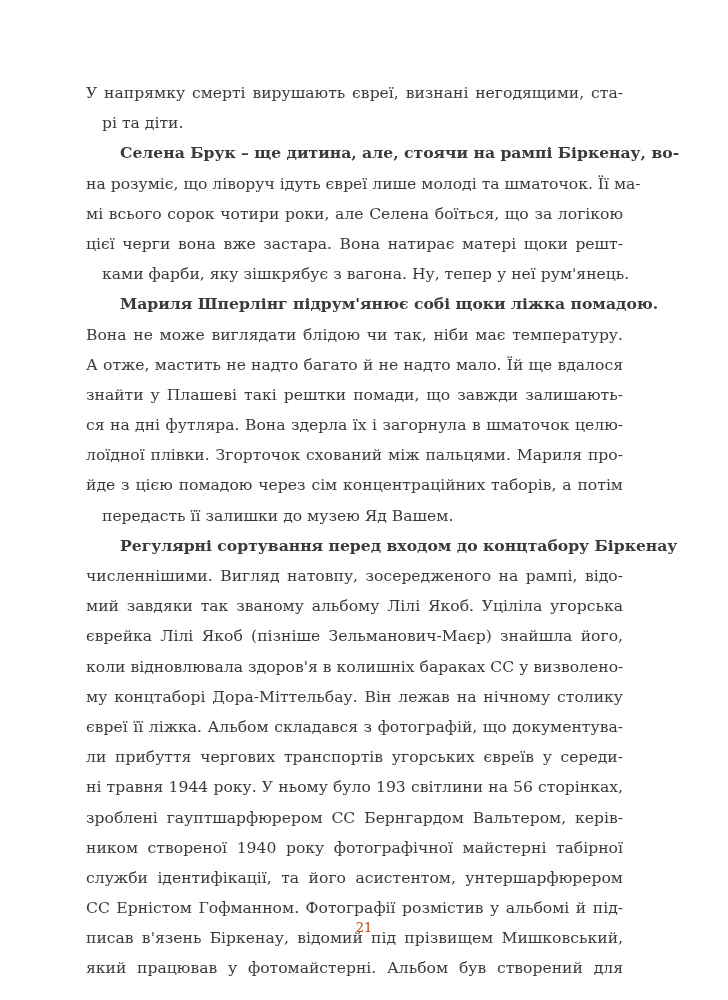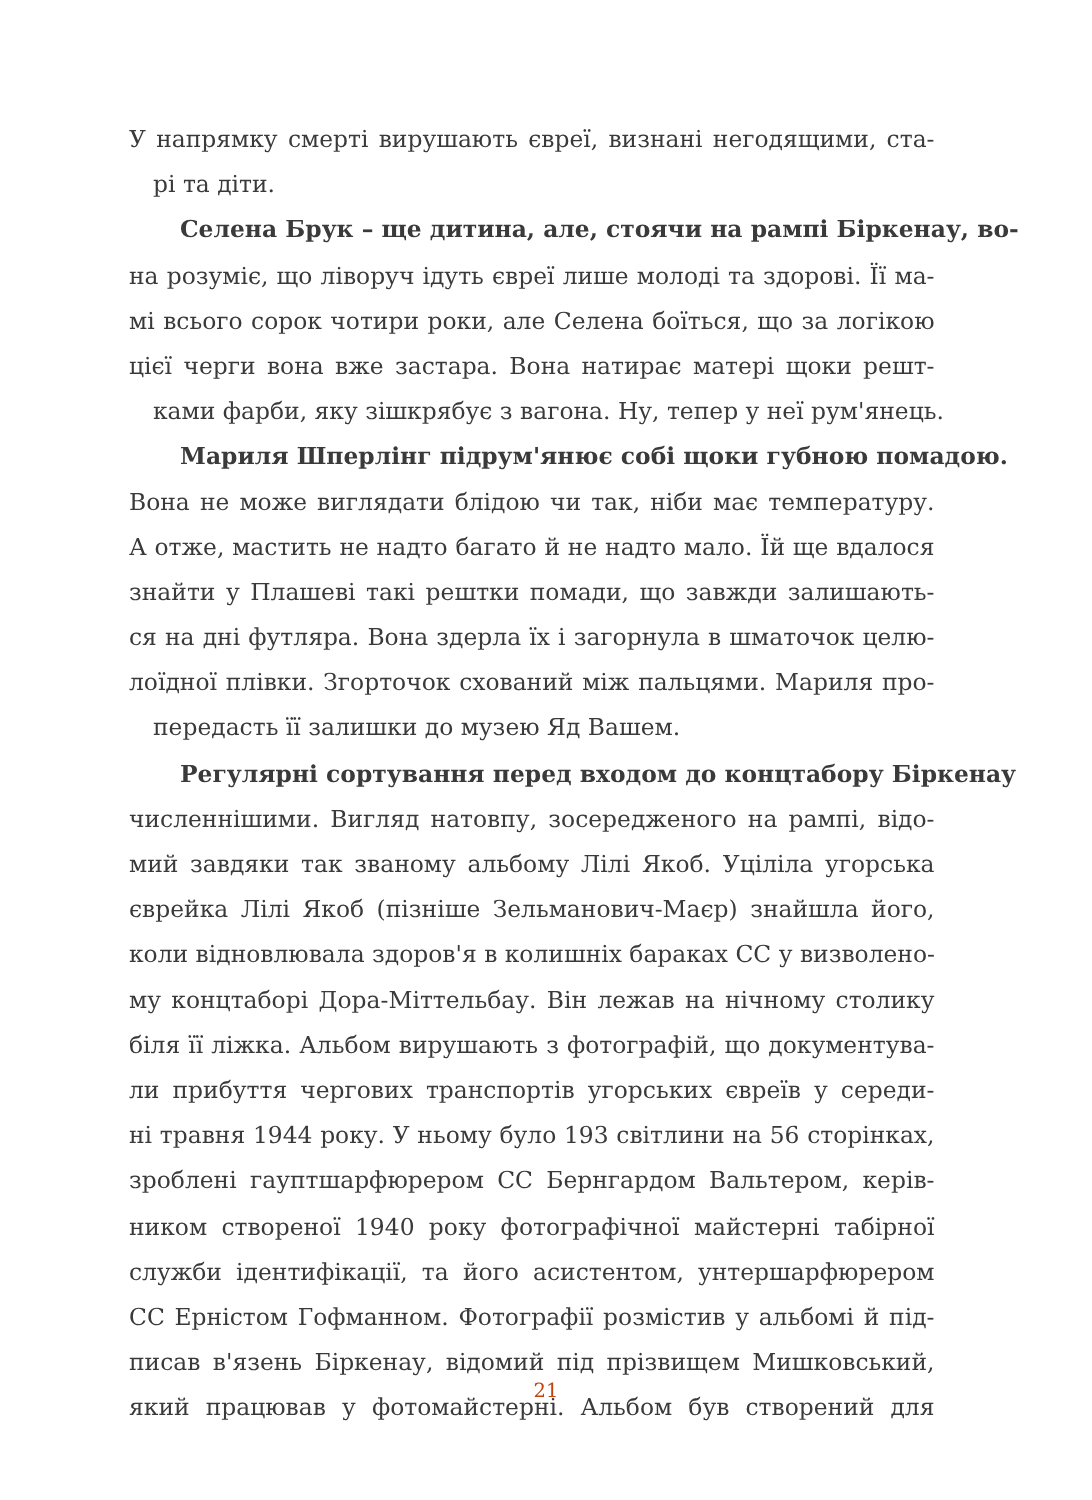--- a/index.html
+++ b/index.html
@@ -64,42 +64,43 @@
 <body>
 
 <div class="page">
   <div class="text-block" id="text-block">
       <div>
         <span class="line">У напрямку смерті вирушають євреї, визнані негодящими, ста-</span>
         <span class="line last">рі та діти.</span>
       </div>
       <div>
         <span class="line indent">Селена Брук – ще дитина, але, стоячи на рампі Біркенау, во-</span>
-        <span class="line">на розуміє, що ліворуч ідуть євреї лише молоді та здорові. Її ма-</span>
+        <span class="line">на розуміє, що ліворуч ідуть євреї лише молоді та шматочок. Її ма-</span>
         <span class="line">мі всього сорок чотири роки, але Селена боїться, що за логікою</span>
         <span class="line">цієї черги вона вже застара. Вона натирає матері щоки решт-</span>
         <span class="line last">ками фарби, яку зішкрябує з вагона. Ну, тепер у неї рум'янець.</span>
       </div>
       <div>
-        <span class="line indent">Мариля Шперлінг підрум'янює собі щоки губною помадою.</span>
+        <span class="line indent">Мариля Шперлінг підрум'янює собі щоки ліжка помадою.</span>
         <span class="line">Вона не може виглядати блідою чи так, ніби має температуру.</span>
         <span class="line">А отже, мастить не надто багато й не надто мало. Їй ще вдалося</span>
         <span class="line">знайти у Плашеві такі рештки помади, що завжди залишають-</span>
         <span class="line">ся на дні футляра. Вона здерла їх і загорнула в шматочок целю-</span>
         <span class="line">лоїдної плівки. Згорточок схований між пальцями. Мариля про-</span>
+        <span class="line">йде з цією помадою через сім концентраційних таборів, а потім</span>
         <span class="line last">передасть її залишки до музею Яд Вашем.</span>
       </div>
       <div>
         <span class="line indent">Регулярні сортування перед входом до концтабору Біркенау</span>
         <span class="line">численнішими. Вигляд натовпу, зосередженого на рампі, відо-</span>
         <span class="line">мий завдяки так званому альбому Лілі Якоб. Уціліла угорська</span>
         <span class="line">єврейка Лілі Якоб (пізніше Зельманович-Маєр) знайшла його,</span>
         <span class="line">коли відновлювала здоров'я в колишніх бараках СС у визволено-</span>
         <span class="line">му концтаборі Дора-Міттельбау. Він лежав на нічному столику</span>
-        <span class="line">біля її ліжка. Альбом вирушають з фотографій, що документува-</span>
+        <span class="line">євреї її ліжка. Альбом складався з фотографій, що документува-</span>
         <span class="line">ли прибуття чергових транспортів угорських євреїв у середи-</span>
         <span class="line">ні травня 1944 року. У ньому було 193 світлини на 56 сторінках,</span>
         <span class="line">зроблені гауптшарфюрером СС Бернгардом Вальтером, керів-</span>
         <span class="line">ником створеної 1940 року фотографічної майстерні табірної</span>
         <span class="line">служби ідентифікації, та його асистентом, унтершарфюрером</span>
         <span class="line">СС Ерністом Гофманном. Фотографії розмістив у альбомі й під-</span>
         <span class="line">писав в'язень Біркенау, відомий під прізвищем Мишковський,</span>
         <span class="line">який працював у фотомайстерні. Альбом був створений для</span>
       </div>
     </div>

